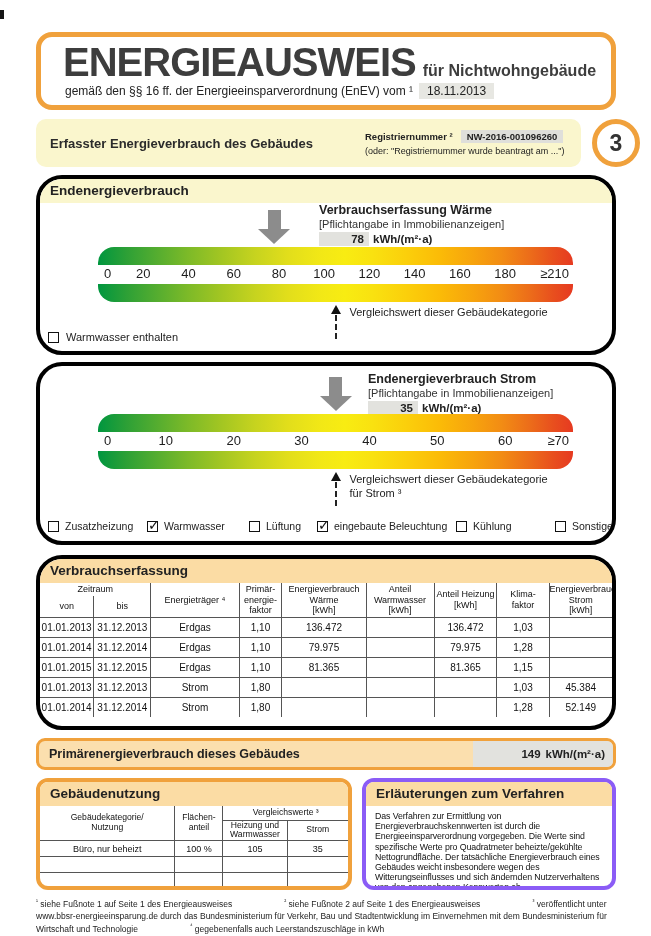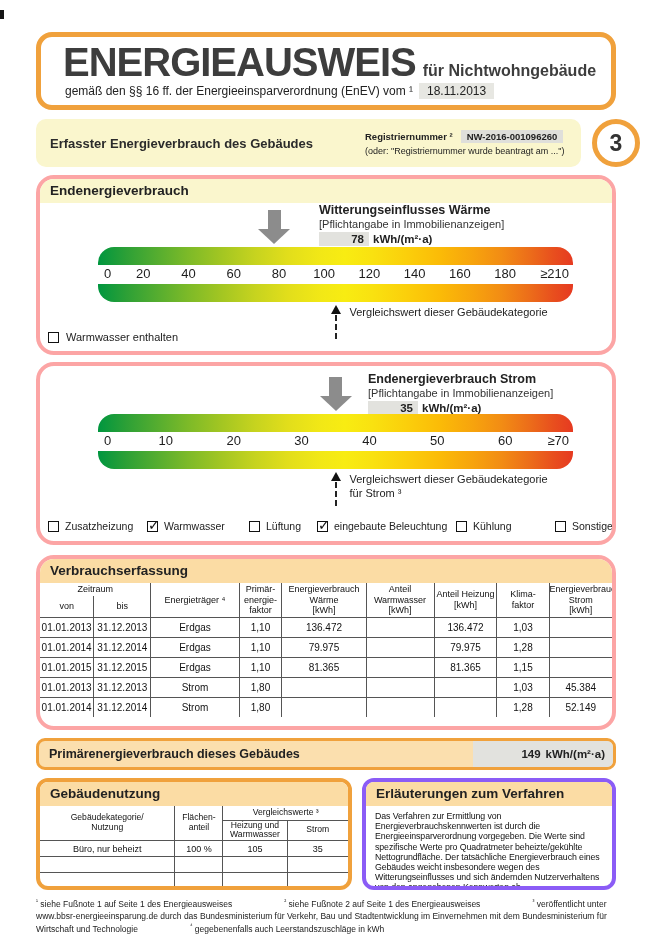--- a/index.html
+++ b/index.html
@@ -22,21 +22,21 @@
   .erfasster-row { margin-top:9px; width:604px; height:48px; display:flex; align-items:stretch; }
   .erfasster-bar { width:545px; background:#FAF6CD; border-radius:10px; display:flex; align-items:center; padding:0 12px 0 14px; }
   .erf-title { font-size:13px; font-weight:bold; color:#2b2b2b; width:315px; }
   .reg-block { font-size:9.5px; color:#222; }
   .reg-line1 { display:flex; align-items:center; font-weight:bold; }
   .reg-num { background:#DFDFDA; padding:1px 6px; margin-left:8px; font-weight:bold;text-align:center; }
   .reg-line2 { margin-top:3px; font-size:9px; font-weight:normal; }
   .page-circle { margin-left:auto; width:48px; height:48px; border:5px solid #F0A13C; border-radius:50%; background:#fff; display:flex; align-items:center; justify-content:center; font-size:23px; font-weight:bold; color:#333; }
 
   
-  .obox { border:4px solid #fca5a5; border-radius:18px; background:#fff; position:relative; overflow:hidden; }
+  .obox { border:4px solid #000000; border-radius:26px; background:#fff; position:relative; overflow:hidden; }
   .obox-header { height:24px; font-size:13.5px; font-weight:bold; color:#222; padding:4px 0 0 10px; }
   .obox-header.yellow { background:#FAF6CD; }
   .obox-header.peach  { background:#FBDCA4; }
 
   .box1 { margin-top:8px; height:180px; }
   .box2 { margin-top:7px; height:183px; }
   .scale-zone { position:relative; height:148px; }
   .scale-zone2 { position:relative; height:175px; }
 
   .val-block { position:absolute; }
@@ -147,21 +147,21 @@
         <div class="reg-line2">(oder: "Registriernummer wurde beantragt am ...")</div>
       </div>
     </div>
     <div class="page-circle">3</div>
   </div>
 
   <div class="obox box1">
     <div class="obox-header yellow">Endenergieverbrauch</div>
     <div class="scale-zone">
       <div class="val-block">
-        <div class="vb-title">Witterungseinflusses Wärme</div>
+        <div class="vb-title">Verbrauchserfassung Wärme</div>
         <div class="vb-sub">[Pflichtangabe in Immobilienanzeigen]</div>
         <div class="vb-valline">
           <span class="val-box">78</span>
           <span class="val-unit">kWh/(m²·a)</span>
         </div>
       </div>
       <div class="bar-wrap">
         <div class="grad"></div>
         <div class="stripe">
             <span class="tick first" style="left: 0%;">0</span>

